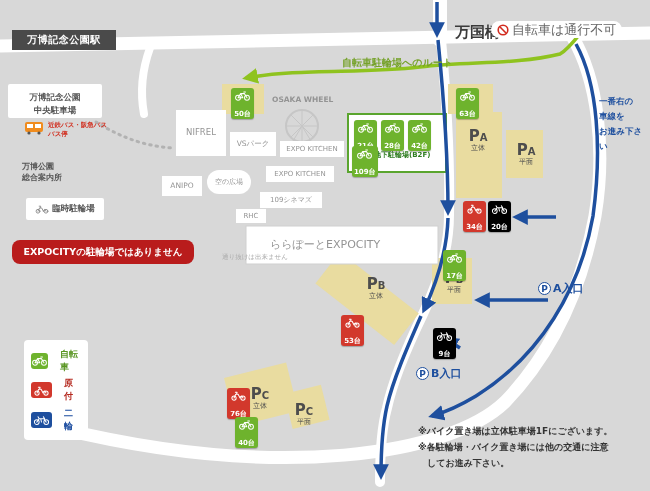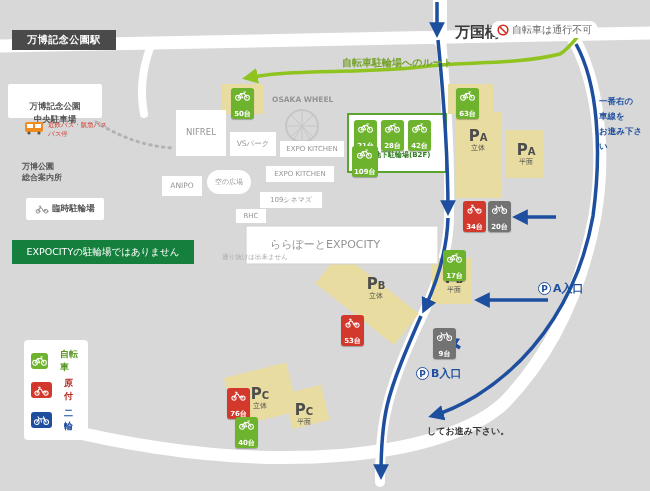--- a/index.html
+++ b/index.html
@@ -12,43 +12,43 @@
   .maplabel{position:absolute;color:#949494;font-size:7.5px;text-align:left}
 
   
   .station{position:absolute;left:12px;top:30px;width:104px;height:20px;background:#4a4a4a;color:#fff;
     font-size:10px;font-weight:bold;text-align:center;line-height:20px;letter-spacing:.5px}
 
   
   .bridge-name{position:absolute;left:455px;top:23px;font-size:15px;font-weight:bold;color:#3a3a3a}
   .noentry-pill{position:absolute;left:491px;top:21px;height:17px;background:#fff;border-radius:9px;
     display:flex;align-items:center;gap:3px;padding:0 6px}
-  .noentry-pill .txt{font-size:10px;color:#666}
+  .noentry-pill .txt{font-size:13px;color:#666}
 
   
   .green-label{position:absolute;left:342px;top:56px;font-size:10px;font-weight:bold;color:#76a22b}
   .lane-notice{position:absolute;left:599px;top:94px;font-size:8.5px;font-weight:bold;color:#1e4f9e;line-height:1.75}
 
   
   .white-box{position:absolute;background:#fff;border-radius:2px;color:#555;font-weight:bold;text-align:center}
-  .central-parking{left:8px;top:84px;width:94px;height:34px;font-size:8.5px;padding-top:16px;line-height:1.5}
-  .bus-caption{position:absolute;left:48px;top:121px;font-size:6.5px;font-weight:normal;color:#d13122;line-height:1.45}
+  .central-parking{left:8px;top:84px;width:94px;height:34px;font-size:8.5px;padding-top:7px;line-height:1.5}
+  .bus-caption{position:absolute;left:48px;top:121px;font-size:6.5px;font-weight:bold;color:#d13122;line-height:1.45}
   .info-center{position:absolute;left:22px;top:161px;font-size:8px;font-weight:bold;color:#555;line-height:1.4}
   .temp-box{left:26px;top:198px;width:78px;height:22px;display:flex;align-items:center;justify-content:center;gap:3px;font-size:8.5px}
-  .blue-notice{position:absolute;left:12px;top:240px;width:182px;height:24px;background:#15803d;color:#fff;
-    font-size:9.5px;font-weight:normal;text-align:center;line-height:24px;border-radius:0}
+  .blue-notice{position:absolute;left:12px;top:240px;width:182px;height:24px;background:#b91c1c;color:#fff;
+    font-size:9.5px;font-weight:bold;text-align:center;line-height:24px;border-radius:8px}
 
   
   .badge{position:absolute;min-width:23px;border-radius:3px;padding:2px 2px 1px;display:flex;flex-direction:column;
     align-items:center;box-shadow:0 1px 1px rgba(0,0,0,.25)}
   .badge svg{width:17px;height:11px;color:#fff}
   .badge .bcount{font-size:7px;font-weight:bold;color:#fff;line-height:1;margin-top:10px;white-space:nowrap}
   .badge.bicycle{background:#6eb32d}
   .badge.moped{background:#d2382c}
-  .badge.motorcycle{background:#737373}
+  .badge.motorcycle{background:#000000}
 
   
   .plabel{position:absolute;width:32px;text-align:center;color:#4d4d4d;line-height:1}
   .plabel .p{font-size:15px;font-weight:bold}
   .plabel .letter{font-size:10px;font-weight:bold}
   .plabel .kind{display:block;font-size:7px;margin-top:1px}
 
   .ug-title{position:absolute;left:374px;top:150px;font-size:7px;font-weight:bold;color:#2f7d21}
 
   .entrance{position:absolute;display:flex;align-items:center;gap:2px;color:#1e4f9e;font-weight:bold;font-size:11px}
@@ -349,16 +349,18 @@
       <span class="licon motorcycle">
           <svg>
             <use href="#sym-moto"></use>
           </svg>
         </span>
       <span class="llabel b">二輪</span>
     </div>
   </div>
 
   <div class="notes">
+    <div>※バイク置き場は立体駐車場1Fにございます。</div>
+    <div>※各駐輪場・バイク置き場には他の交通に注意</div>
     <div class="indent">してお進み下さい。</div>
   </div>
 
 </div>
 
 </body></html>

